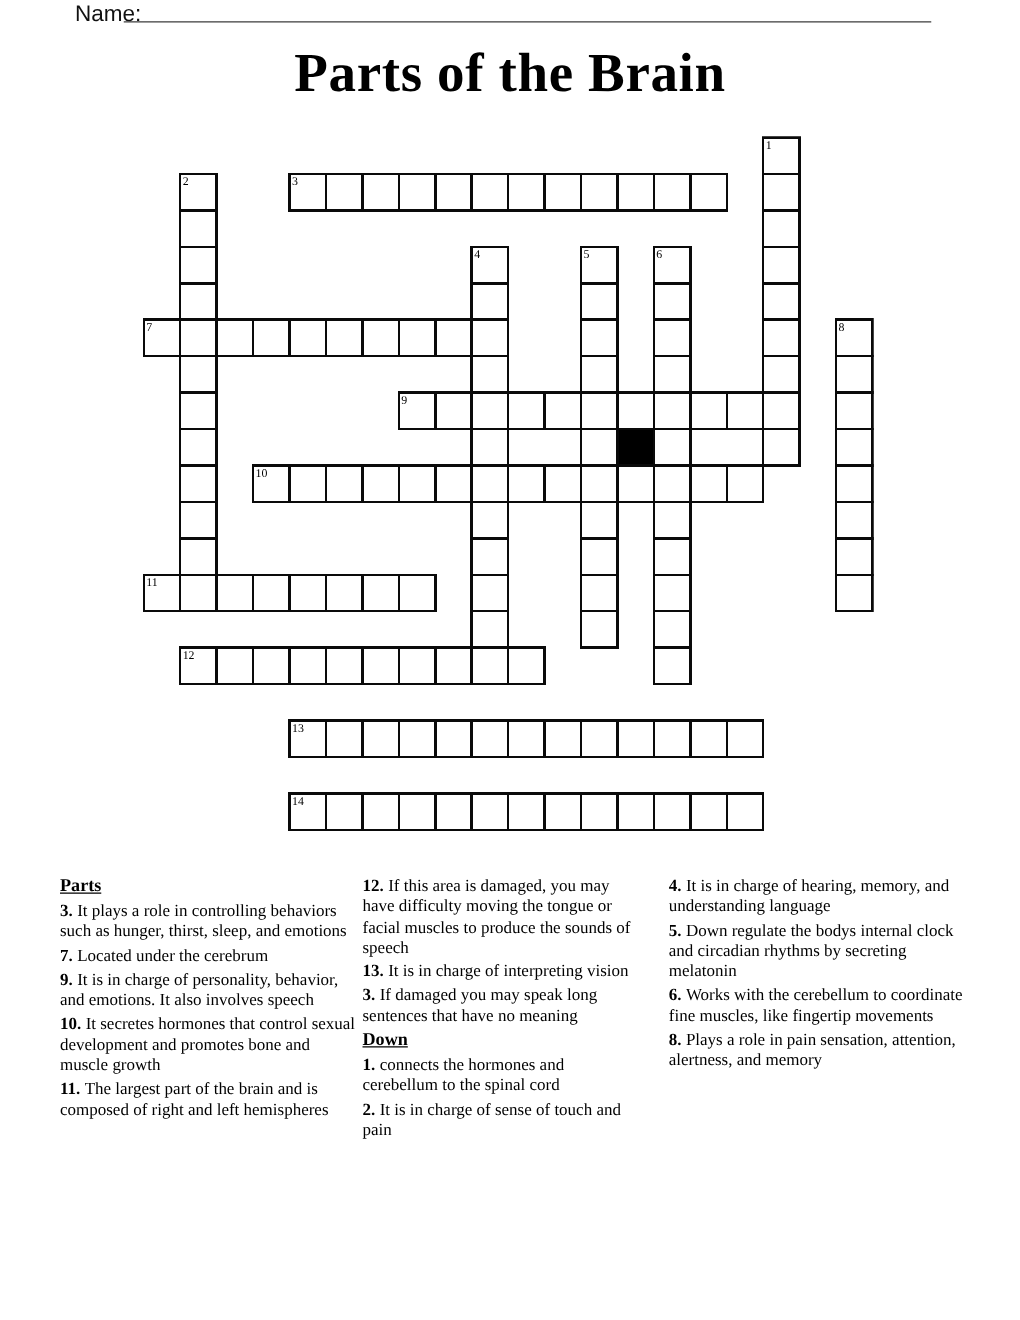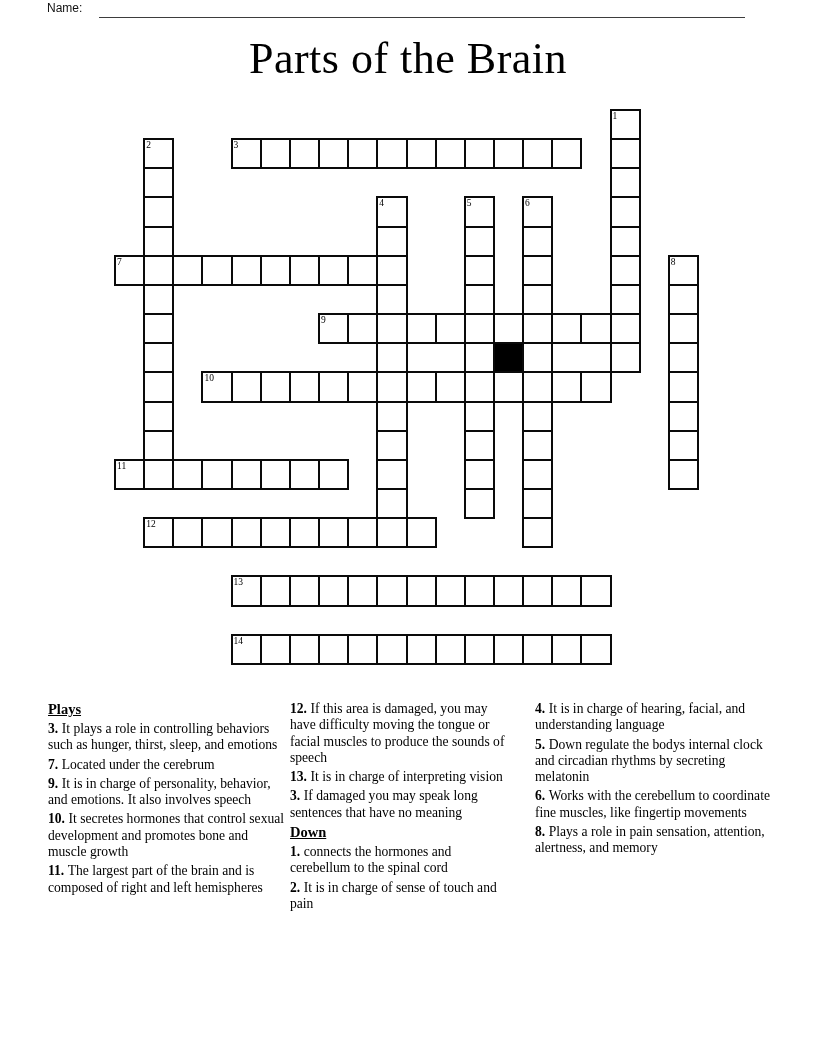--- a/index.html
+++ b/index.html
@@ -1,30 +1,30 @@
 <!DOCTYPE html>
 <html><head>
 <meta charset="utf-8">
 <style>
   html,body { margin:0; padding:0; background:#fff; }
   .page {
     position:relative; width:816px; height:1056px; background:#ffffff;
     font-family:"Liberation Serif", serif; color:#000; overflow:hidden;
   }
   .name-row {
-    position:absolute; left:47px; top:1px;
-    font-family:"Liberation Sans", sans-serif; font-size:12px; color:#111;
+    position:absolute; left:60px; top:1px;
+    font-family:"Liberation Sans", sans-serif; font-size:18px; color:#111;
   }
   .name-line {
     position:absolute; left:99px; top:17px; width:646px; height:0;
     border-top:1.6px solid #3d3d3d;
   }
   .title {
     position:absolute; top:33px; left:0; width:100%; margin:0;
-    text-align:center; font-size:44px; font-weight:400; letter-spacing:0.5px;
+    text-align:center; font-size:44px; font-weight:700; letter-spacing:0.5px;
   }
   .grid-wrap { position:absolute; left:114px; top:109px; }
   .clues {
     position:absolute; left:48px; top:701px;
     display:flex; align-items:flex-start;
   }
   .clue-col { box-sizing:border-box; }
   .clue-col.c1 { width:238px; margin-right:4px; }
   .clue-col.c2 { width:221px; margin-right:24px; }
   .clue-col.c3 { width:235px; }
@@ -205,36 +205,36 @@
         <text x="90.45" y="272.35" font-family="&quot;Liberation Serif&quot;, serif" font-size="9.5" fill="#000">10</text>
         <text x="3.00" y="359.80" font-family="&quot;Liberation Serif&quot;, serif" font-size="9.5" fill="#000">11</text>
         <text x="32.15" y="418.10" font-family="&quot;Liberation Serif&quot;, serif" font-size="9.5" fill="#000">12</text>
         <text x="119.60" y="476.40" font-family="&quot;Liberation Serif&quot;, serif" font-size="9.5" fill="#000">13</text>
         <text x="119.60" y="534.70" font-family="&quot;Liberation Serif&quot;, serif" font-size="9.5" fill="#000">14</text>
       </svg>
   </div>
 
   <div class="clues">
     <div class="clue-col c1">
-        <p class="clue-heading">Plays</p>
+        <p class="clue-heading">Parts</p>
         <p class="clue"><span class="num">3.</span><span>It plays a role in controlling behaviors such as hunger, thirst, sleep, and emotions</span></p>
         <p class="clue"><span class="num">7.</span><span>Located under the cerebrum</span></p>
         <p class="clue"><span class="num">9.</span><span>It is in charge of personality, behavior, and emotions. It also involves speech</span></p>
         <p class="clue"><span class="num">10.</span><span>It secretes hormones that control sexual development and promotes bone and muscle growth</span></p>
         <p class="clue"><span class="num">11.</span><span>The largest part of the brain and is composed of right and left hemispheres</span></p>
       </div>
     <div class="clue-col c2">
         <p class="clue"><span class="num">12.</span><span>If this area is damaged, you may have difficulty moving the tongue or facial muscles to produce the sounds of speech</span></p>
         <p class="clue"><span class="num">13.</span><span>It is in charge of interpreting vision</span></p>
         <p class="clue"><span class="num">3.</span><span>If damaged you may speak long sentences that have no meaning</span></p>
         <p class="clue-heading mt">Down</p>
         <p class="clue"><span class="num">1.</span><span>connects the hormones and cerebellum to the spinal cord</span></p>
         <p class="clue"><span class="num">2.</span><span>It is in charge of sense of touch and pain</span></p>
       </div>
     <div class="clue-col c3">
-        <p class="clue"><span class="num">4.</span><span>It is in charge of hearing, facial, and understanding language</span></p>
+        <p class="clue"><span class="num">4.</span><span>It is in charge of hearing, memory, and understanding language</span></p>
         <p class="clue"><span class="num">5.</span><span>Down regulate the bodys internal clock and circadian rhythms by secreting melatonin</span></p>
         <p class="clue"><span class="num">6.</span><span>Works with the cerebellum to coordinate fine muscles, like fingertip movements</span></p>
         <p class="clue"><span class="num">8.</span><span>Plays a role in pain sensation, attention, alertness, and memory</span></p>
       </div>
   </div>
 
 </div>
 
 </body></html>

